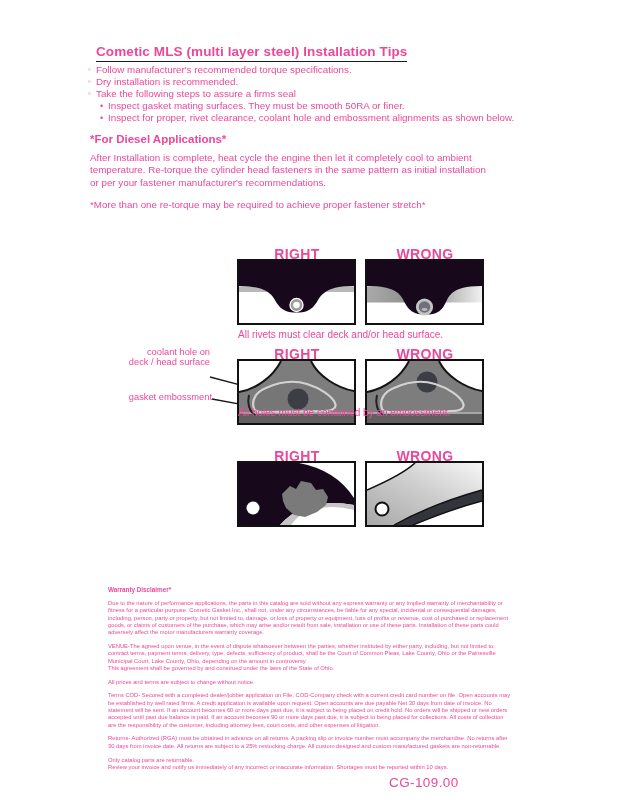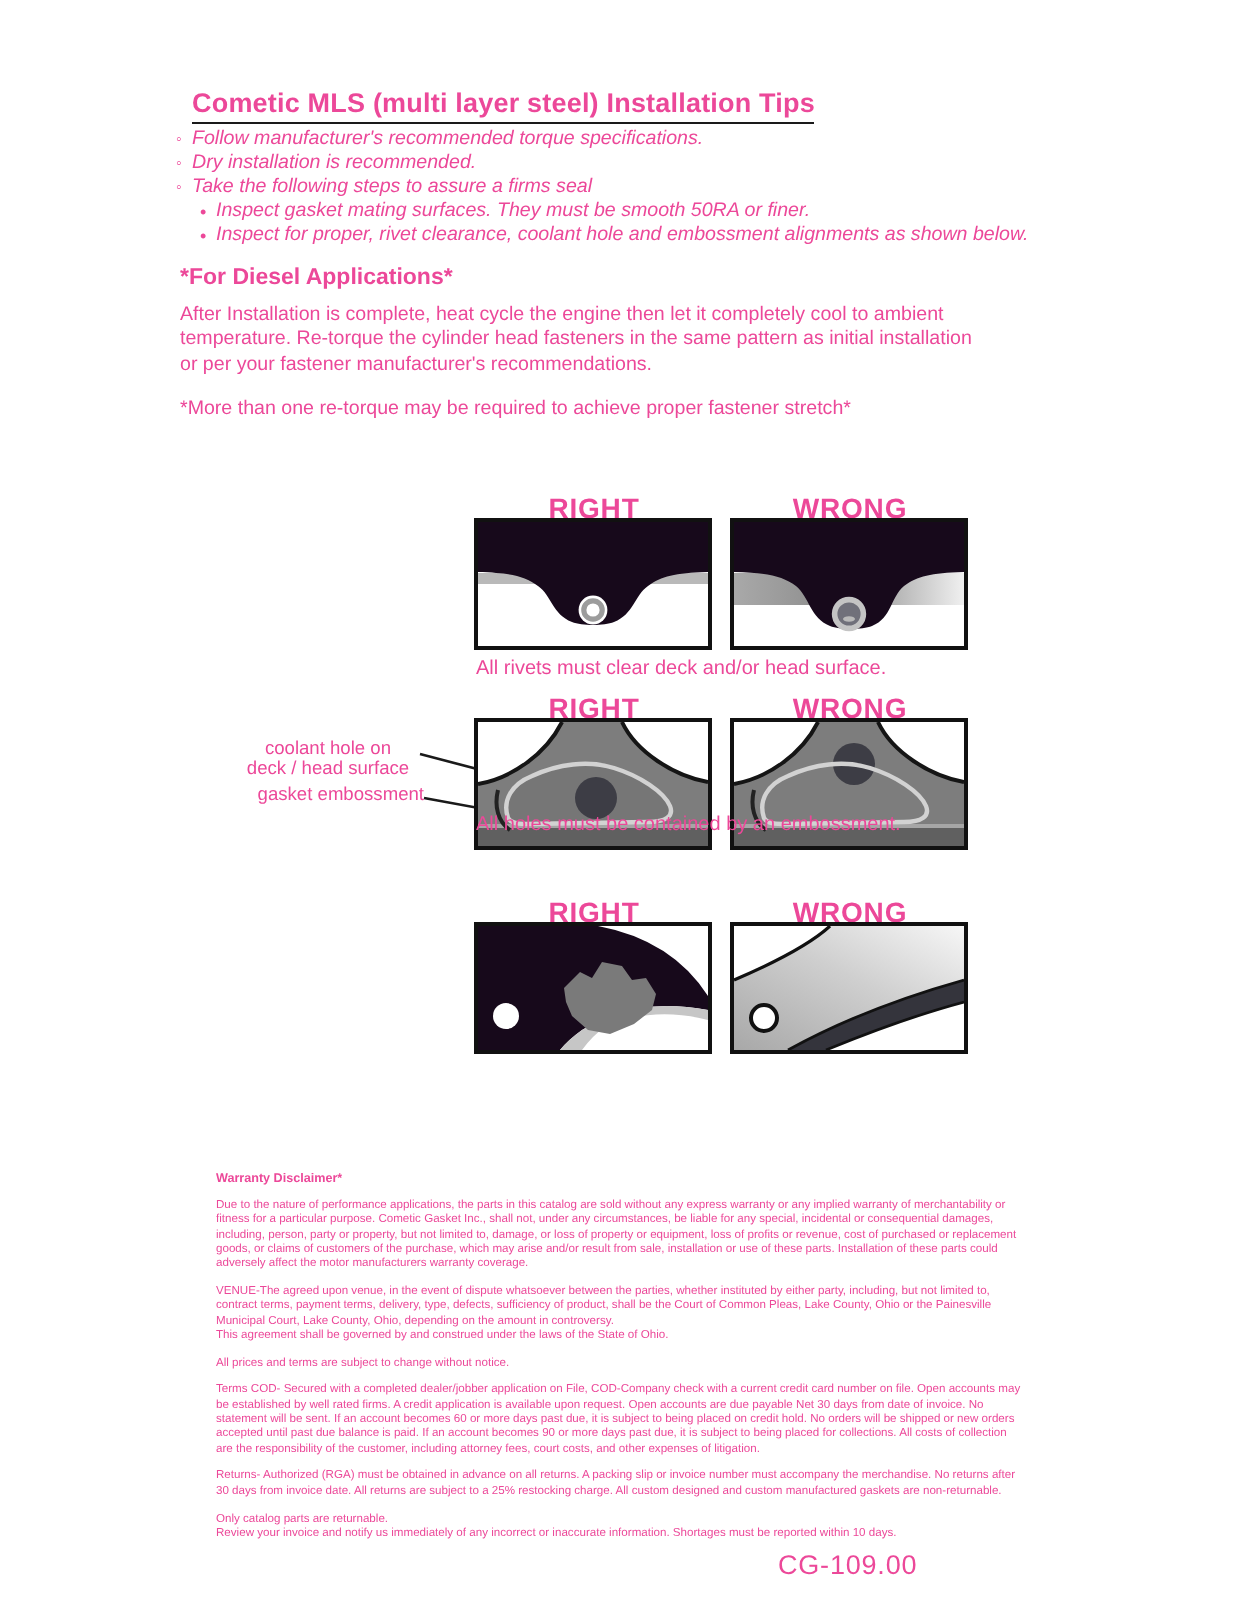--- a/index.html
+++ b/index.html
@@ -5,21 +5,21 @@
   html,body{margin:0;padding:0;background:#ffffff;}
   .page{position:relative;width:618px;height:800px;background:#fff;overflow:hidden;
         font-family:"Liberation Sans","DejaVu Sans",sans-serif;color:#ec4899;margin-top:16px;}
 
   .title{position:absolute;left:96px;top:28px;font-size:13.5px;font-weight:bold;
          letter-spacing:.1px;border-bottom:1.6px solid #1a1a1a;padding-bottom:2px;}
 
   .bullets{position:absolute;left:88px;top:48px;width:470px;}
   .b{display:flex;line-height:12px;}
   .b .mk{width:8px;font-size:8px;line-height:12px;flex:0 0 8px;}
-  .b .tx{font-size:9.8px;font-style:italic;}
+  .b .tx{font-size:9.8px;}
   .b.sub{margin-left:12px;}
   .b.sub .mk{font-size:9px;}
 
   .diesel{position:absolute;left:90px;top:117px;width:445px;}
   .diesel h2{margin:0 0 7px 0;font-size:11.5px;font-weight:bold;}
   .diesel p{margin:0 0 10px 0;font-size:9.8px;line-height:12.3px;white-space:pre-line;}
 
   .dlab{position:absolute;width:120px;text-align:center;font-size:14px;font-weight:700;
         letter-spacing:.4px;}
   .dbox{position:absolute;width:115px;height:62px;border:2.5px solid #111;background:#fff;}
@@ -98,21 +98,21 @@
       <path d="M0,0 H115 V25 C98,25.5 92,27 85,32 C78,38 79,48 69,52 C64,54 53,54 48,52 C38,48 38,38 31,32 C24,27 17,25.5 0,25 Z" fill="#17091b"></path>
       <circle cx="57.5" cy="46" r="7.2" fill="#70707a" stroke="#c4c4c4" stroke-width="2.8"></circle>
       <ellipse cx="57.5" cy="48.5" rx="3" ry="1.4" fill="#b9b9b9"></ellipse>
     </svg>
   </div>
   <div class="dcap" style="top:313px;text-align:center;">All rivets must clear deck and/or head surface.</div>
 
   <div class="dlab" style="left:237px;top:330px;">RIGHT</div>
   <div class="dlab" style="left:365px;top:330px;">WRONG</div>
 
-  <div class="ann" style="left:118px;top:354px;width:92px;text-align:center;">coolant hole on
+  <div class="ann" style="left:118px;top:332px;width:92px;">coolant hole on
 deck / head surface</div>
   <div class="ann" style="left:118px;top:377px;width:94px;">gasket embossment</div>
   <svg class="leader" width="100" height="45" viewBox="0 0 100 45">
     <line x1="5" y1="6" x2="85" y2="27" stroke="#1a1a1a" stroke-width="1.3"></line>
     <line x1="7" y1="28" x2="56" y2="37" stroke="#1a1a1a" stroke-width="1.3"></line>
   </svg>
 
   <div class="dbox" style="left:237px;top:343px;">
     <svg width="115" height="62" viewBox="0 0 115 62">
       <path d="M0,31 C17,28 34,16 42,0 H72 C79,15 98,27 115,30 V62 H0 Z" fill="#7d7d7d"></path>

